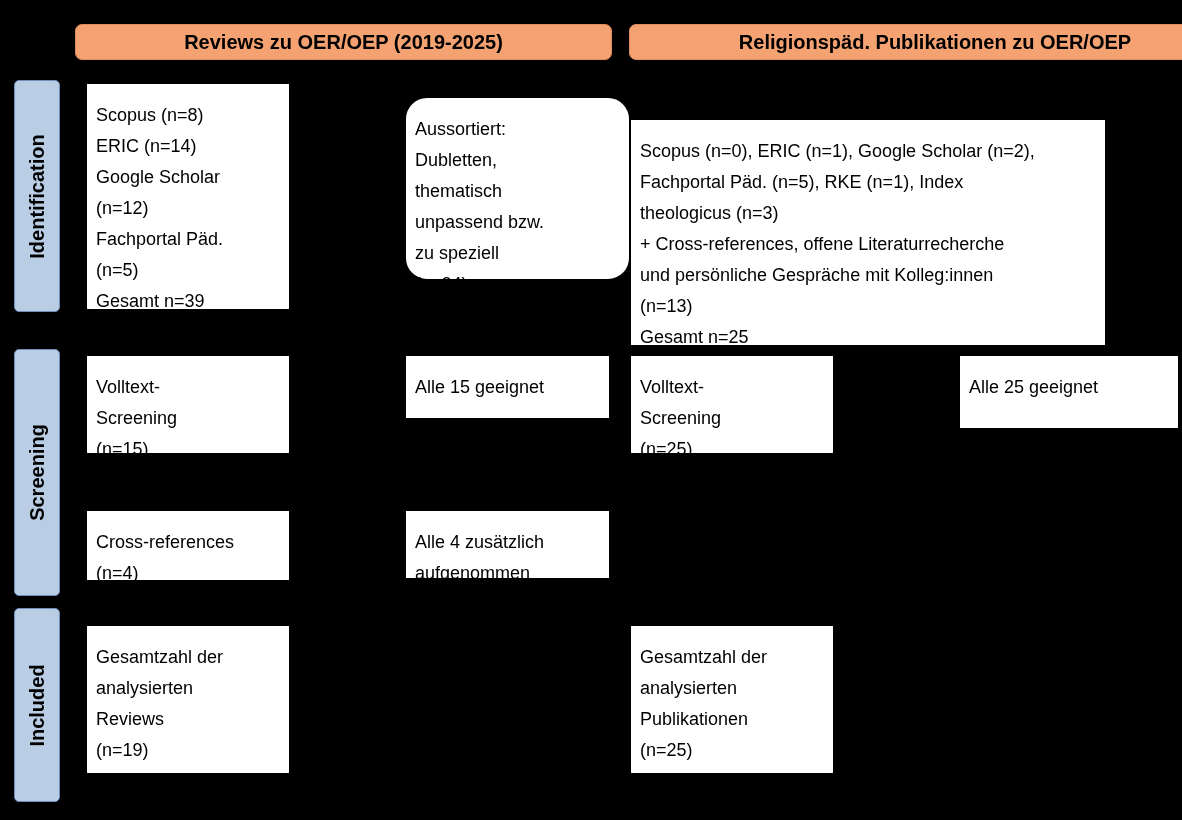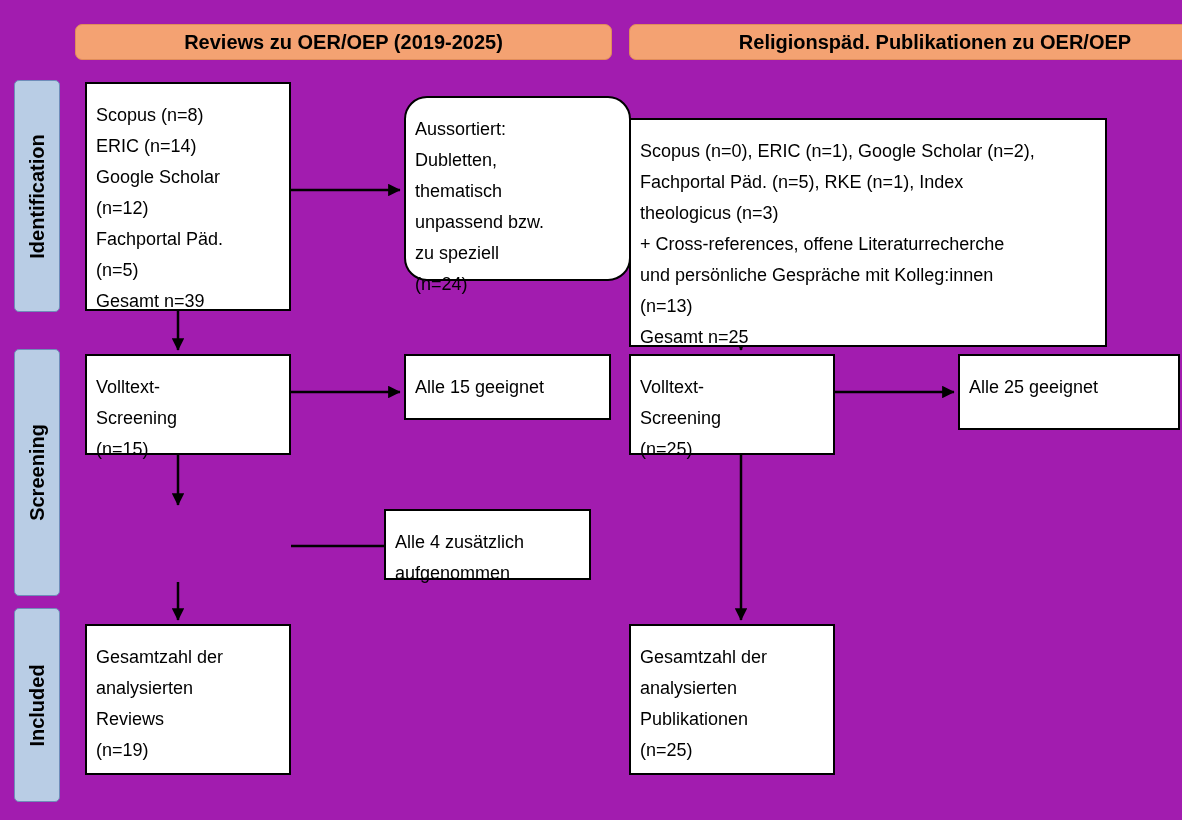--- a/index.html
+++ b/index.html
@@ -4,21 +4,21 @@
 <style>
   html, body {
     margin: 0;
     padding: 0;
     background: #ffffff;
   }
   .canvas {
     position: relative;
     width: 1182px;
     height: 820px;
-    background: #a21caf;
+    background: #000000;
     font-family: "Liberation Sans", sans-serif;
     color: #000000;
     overflow: hidden;
   }
   .arrows {
     position: absolute;
     left: 0;
     top: 0;
     pointer-events: none;
   }
@@ -107,21 +107,23 @@
   <div class="box" style="left:404px; top:96px; width:227px; height:185px;border-radius:23px;">Aussortiert:
 Dubletten,
 thematisch
 unpassend bzw.
 zu speziell
 (n=24)</div>
   <div class="box" style="left:85px; top:354px; width:206px; height:101px;">Volltext-
 Screening
 (n=15)</div>
   <div class="box" style="left:404px; top:354px; width:207px; height:66px;">Alle 15 geeignet</div>
-  <div class="box" style="left:384px; top:509px; width:207px; height:71px;">Alle 4 zusätzlich
+  <div class="box" style="left:85px; top:509px; width:206px; height:73px;">Cross-references
+(n=4)</div>
+  <div class="box" style="left:404px; top:509px; width:207px; height:71px;">Alle 4 zusätzlich
 aufgenommen</div>
   <div class="box" style="left:85px; top:624px; width:206px; height:151px;">Gesamtzahl der
 analysierten
 Reviews
 (n=19)</div>
 
   <div class="box" style="left:629px; top:82px; width:478px; height:229px;margin-top:36px;">Scopus (n=0), ERIC (n=1), Google Scholar (n=2),
 Fachportal Päd. (n=5), RKE (n=1), Index
 theologicus (n=3)
 + Cross-references, offene Literaturrecherche

